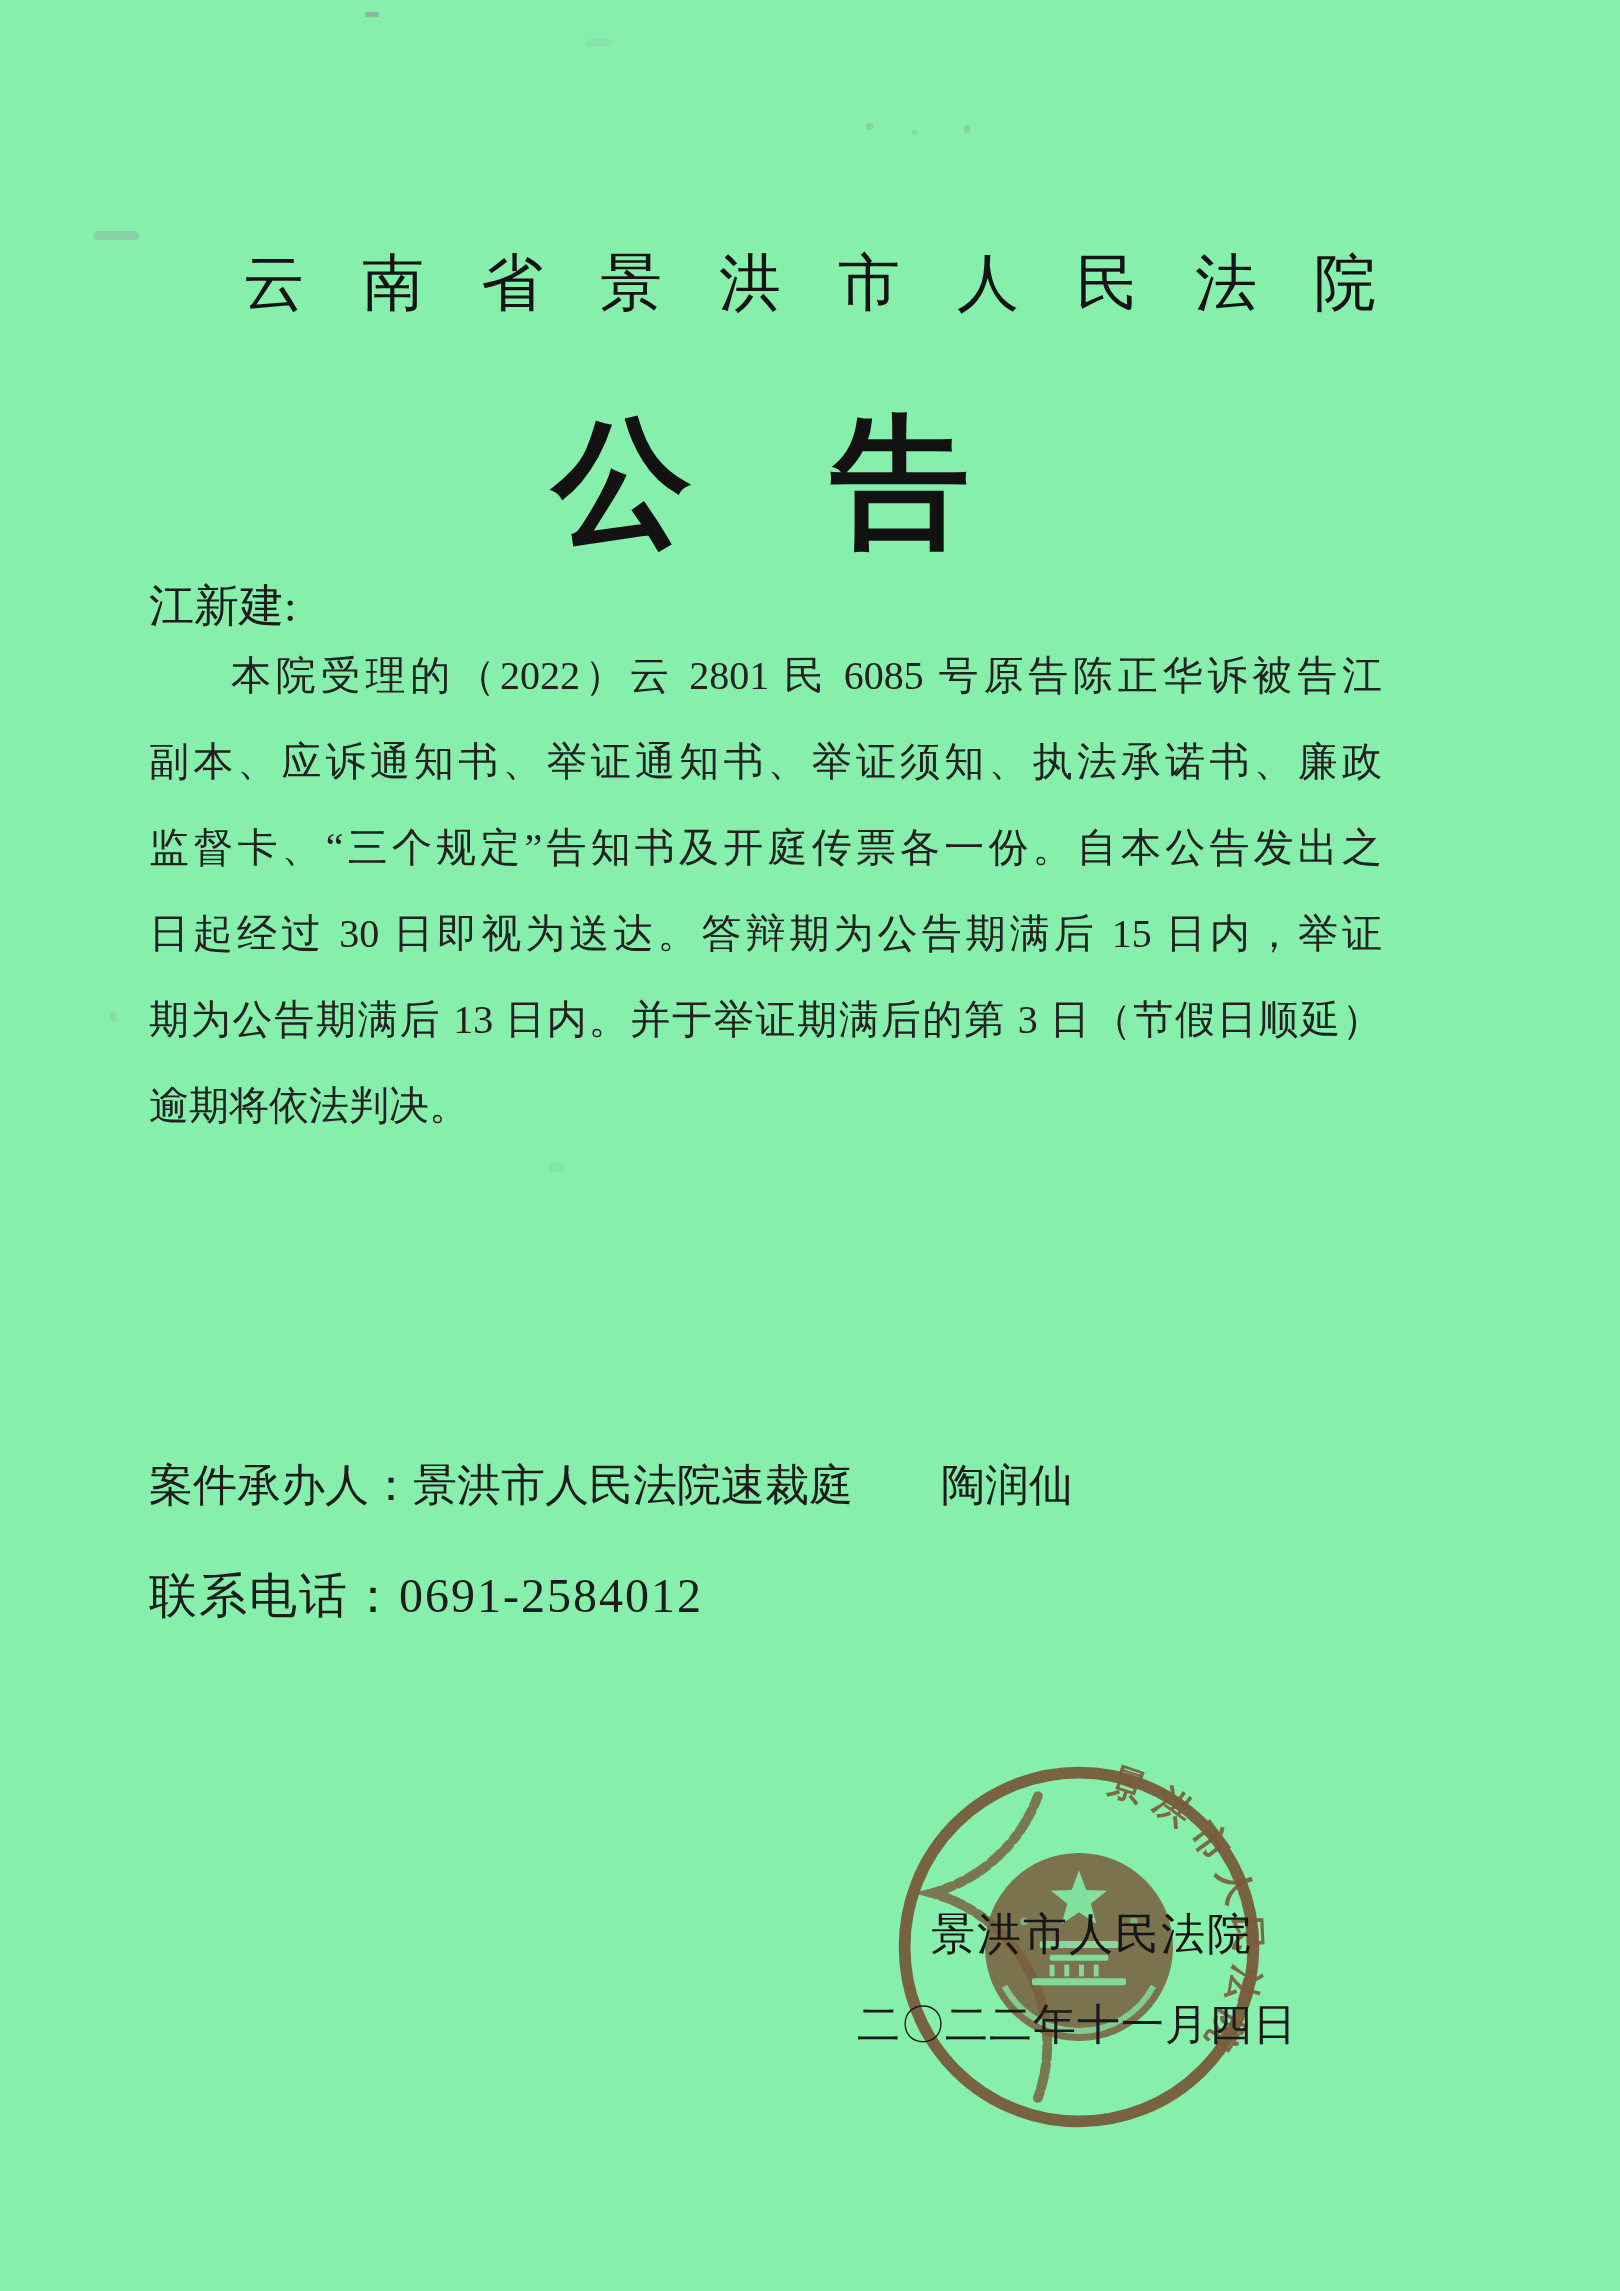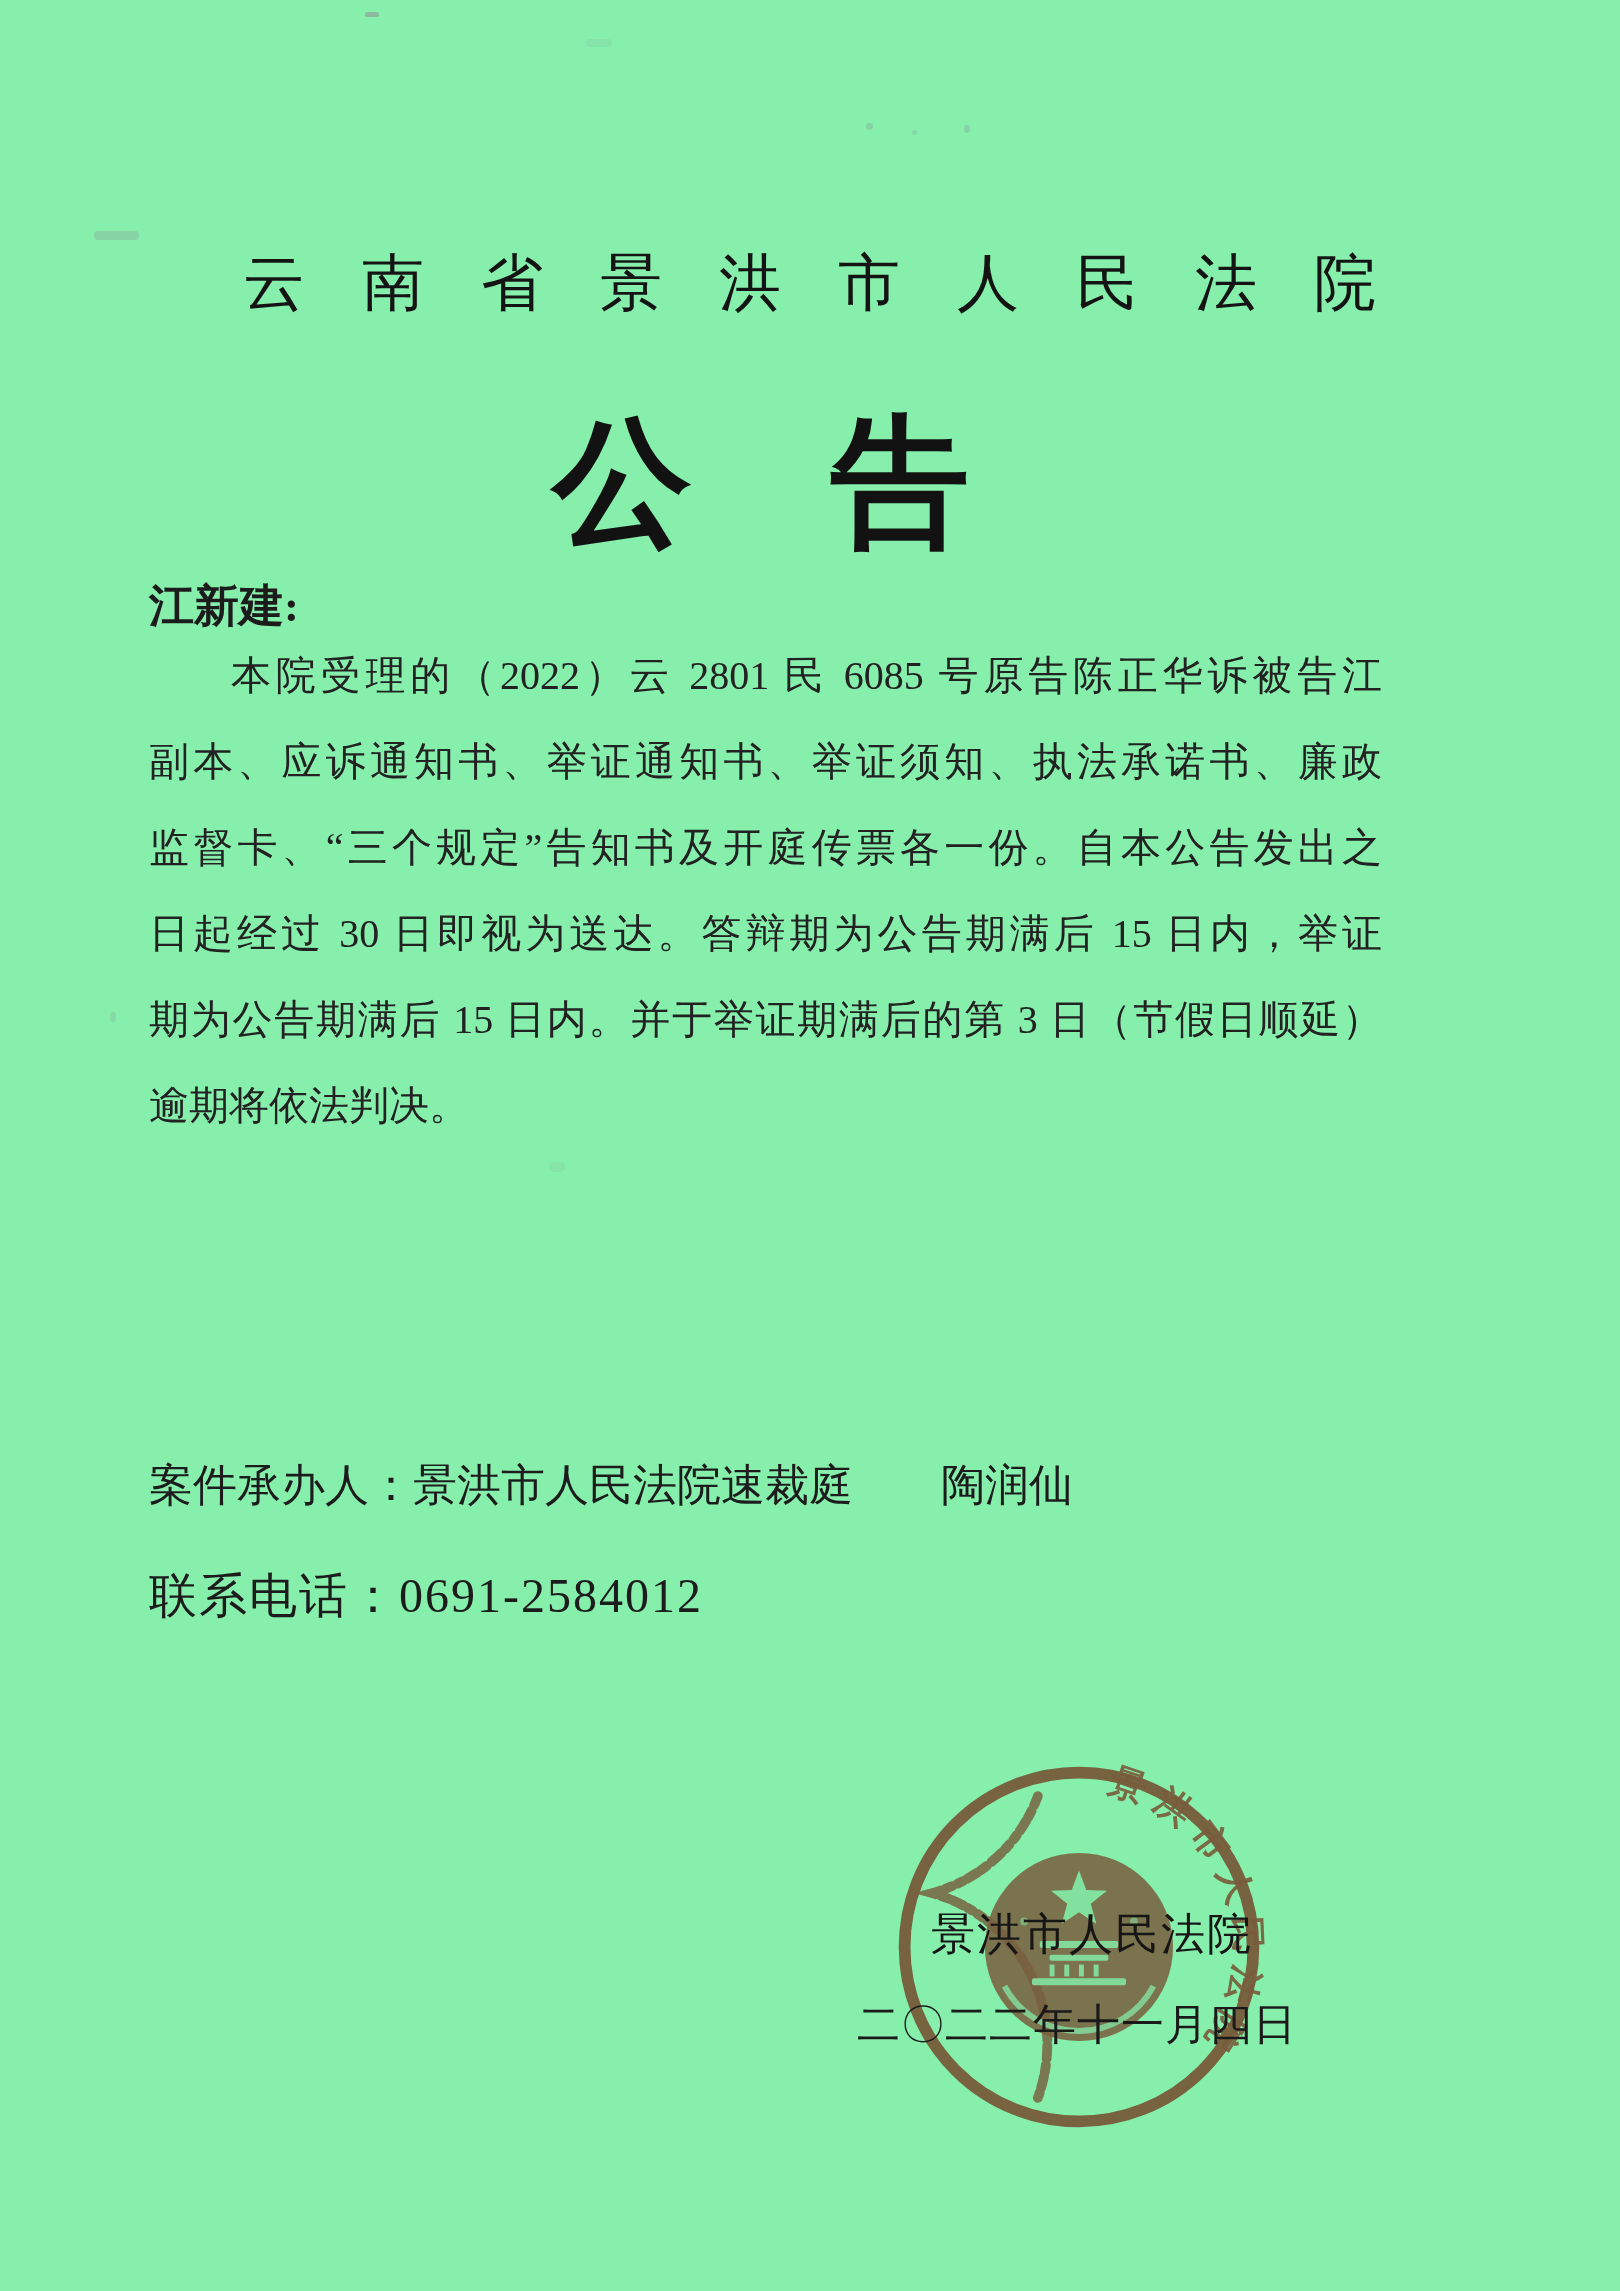--- a/index.html
+++ b/index.html
@@ -22,21 +22,21 @@
   }
   .doc-title {
     position:absolute; top:390px; left:-49px; width:1620px;
     text-align:center;
     font-size:139px; font-weight:700;
     color:#121212;
     white-space:nowrap;
   }
   .addressee {
     position:absolute; top:576px; left:149px;
-    font-size:45px; color:#1c1c1c;font-weight:bold;
+    font-size:45px; color:#1c1c1c;
   }
   .body-block {
     position:absolute; top:633px; left:149px; width:1233px;
     font-size:40px; color:#222;
   }
   .body-line {
     height:86px; line-height:86px;
     text-align:justify; text-align-last:justify;
     text-justify:inter-character;
     white-space:normal;
@@ -93,21 +93,21 @@
   <div class="court-title">云南省景洪市人民法院</div>
   <div class="doc-title">公　告</div>
 
   <div class="addressee">江新建:</div>
 
   <div class="body-block">
     <div class="body-line ind">本院受理的（2022）云 2801 民 6085 号原告陈正华诉被告江</div>
     <div class="body-line">副本、应诉通知书、举证通知书、举证须知、执法承诺书、廉政</div>
     <div class="body-line">监督卡、“三个规定”告知书及开庭传票各一份。自本公告发出之</div>
     <div class="body-line">日起经过 30 日即视为送达。答辩期为公告期满后 15 日内，举证</div>
-    <div class="body-line">期为公告期满后 15 日内。并于举证期满后的第 3 日（节假日顺延）</div>
+    <div class="body-line">期为公告期满后 13 日内。并于举证期满后的第 3 日（节假日顺延）</div>
     <div class="body-line last">逾期将依法判决。</div>
   </div>
 
   <div class="handler-line">案件承办人：景洪市人民法院速裁庭　　陶润仙</div>
   <div class="phone-line">联系电话：0691-2584012</div>
 
   <div class="seal-wrap">
     <svg viewBox="0 0 396 396" width="388" height="388">
       <g opacity="0.92">
 

